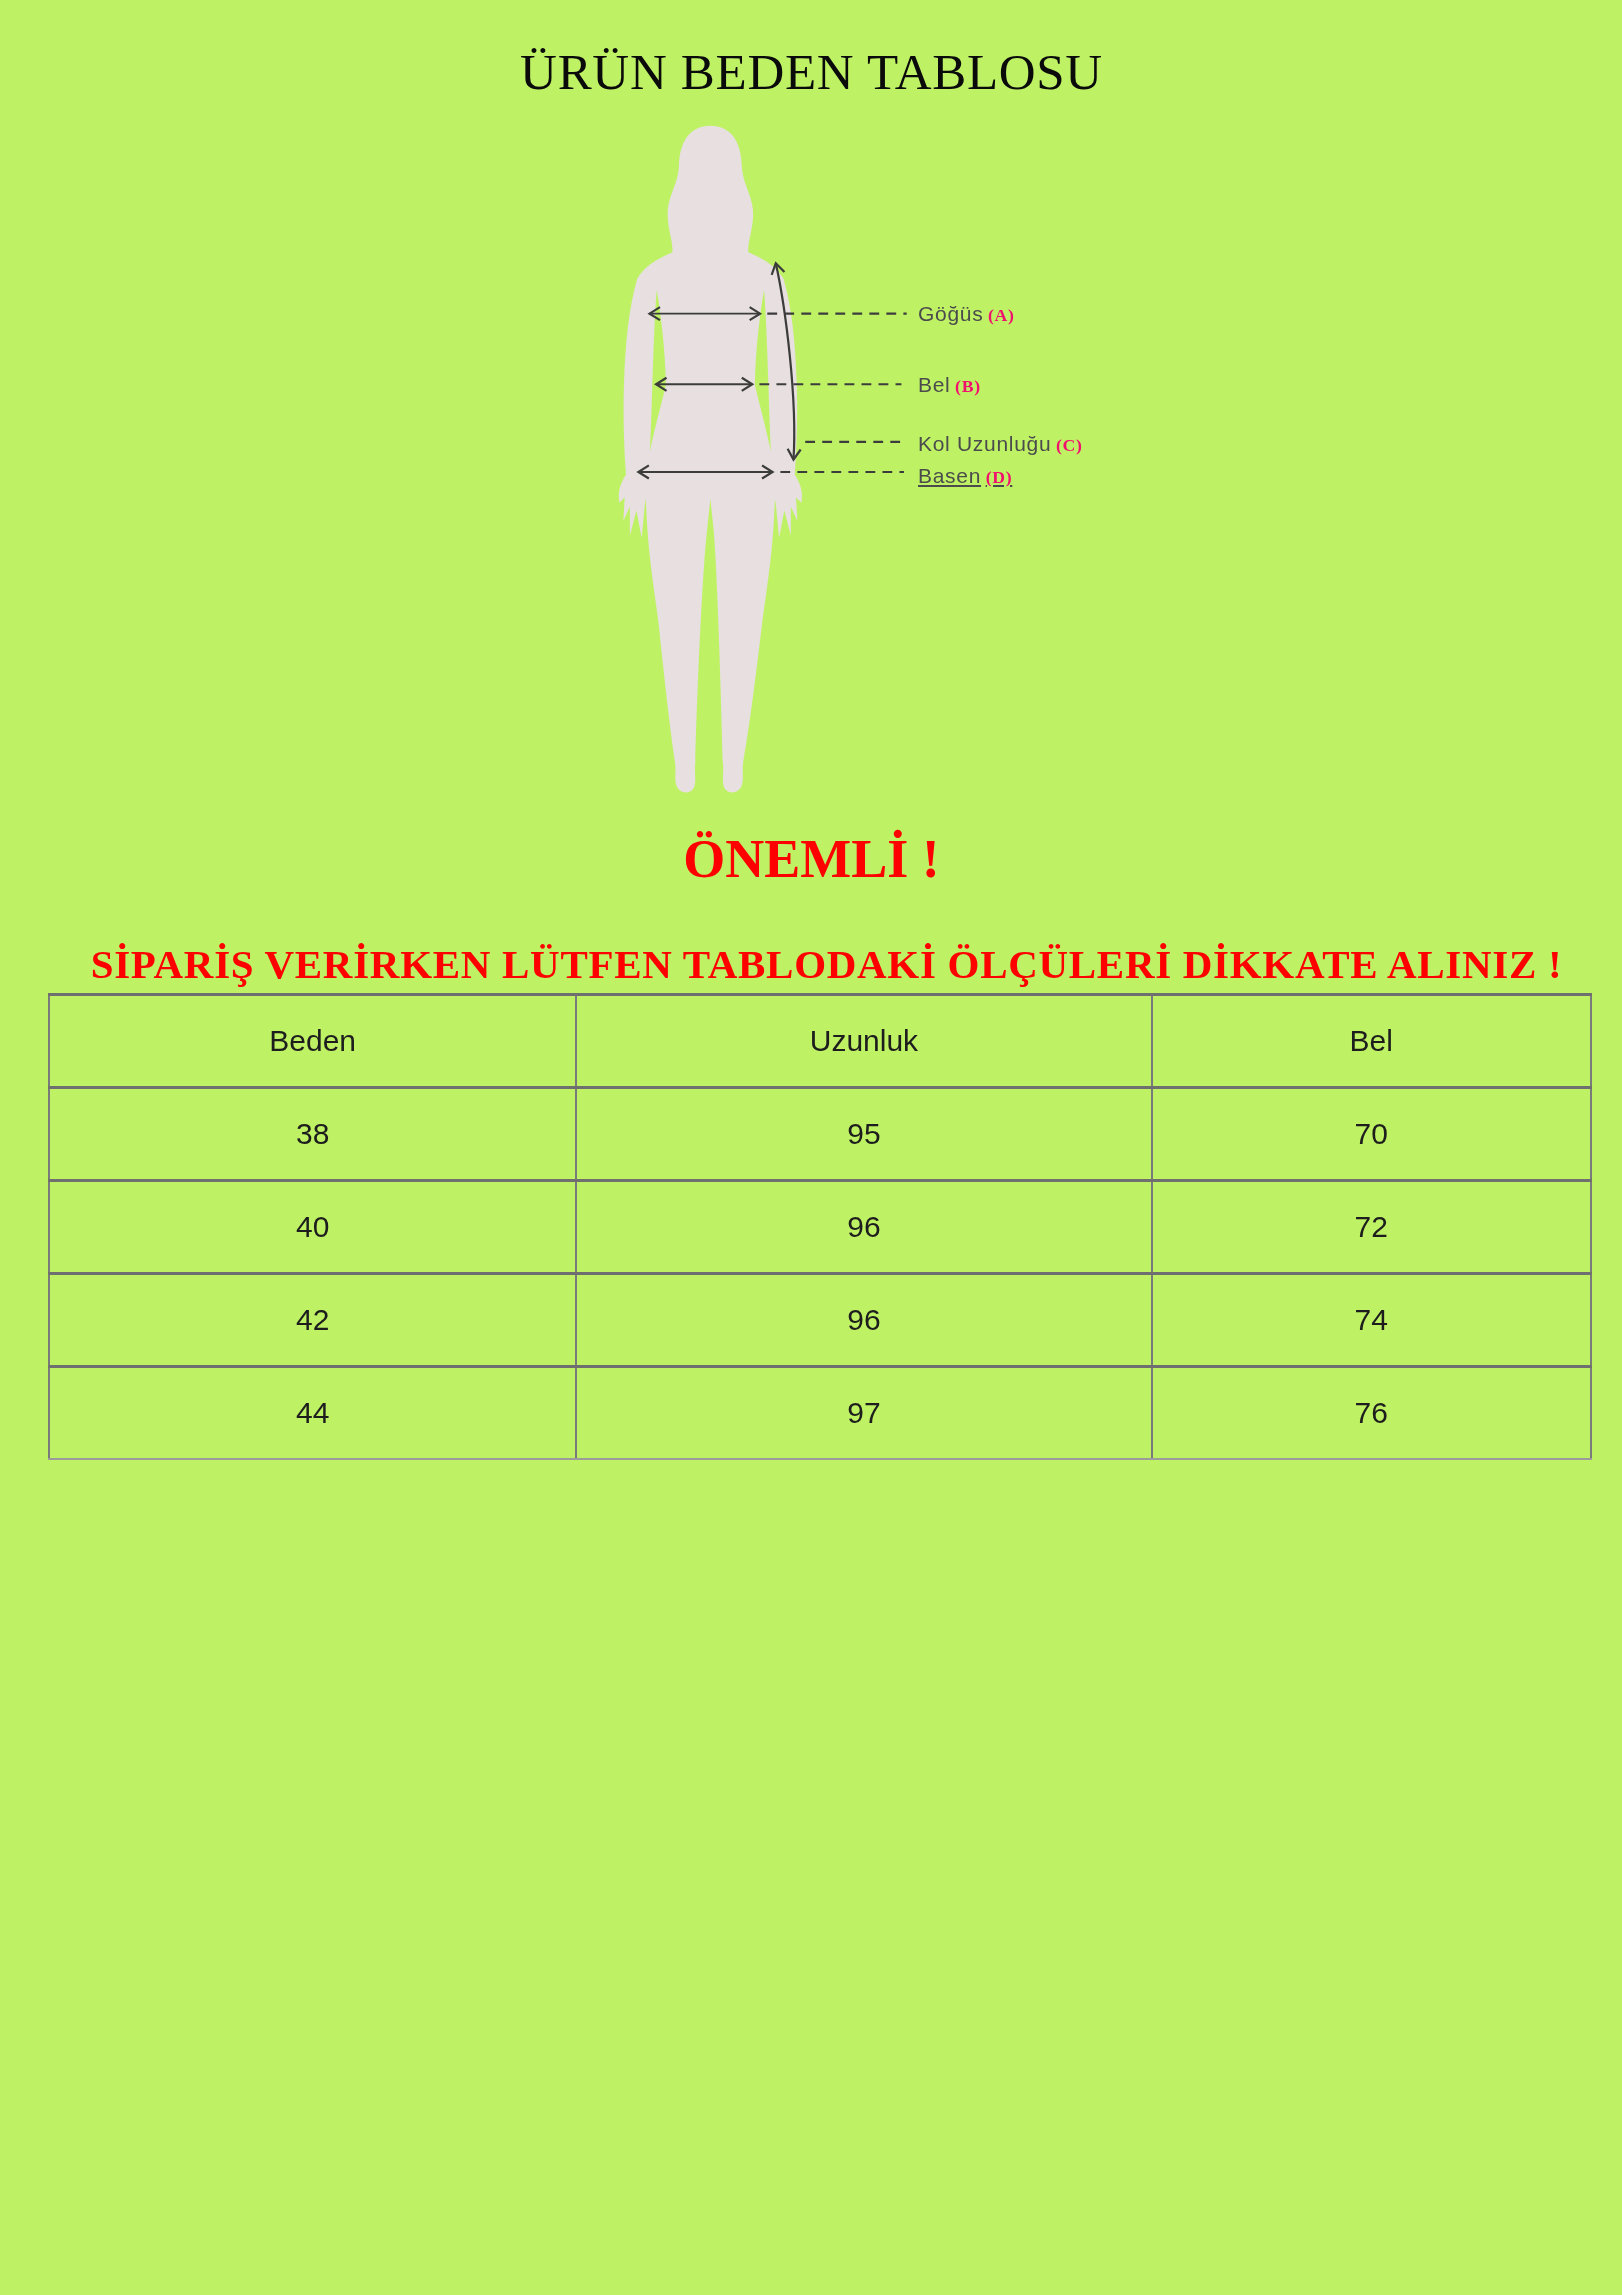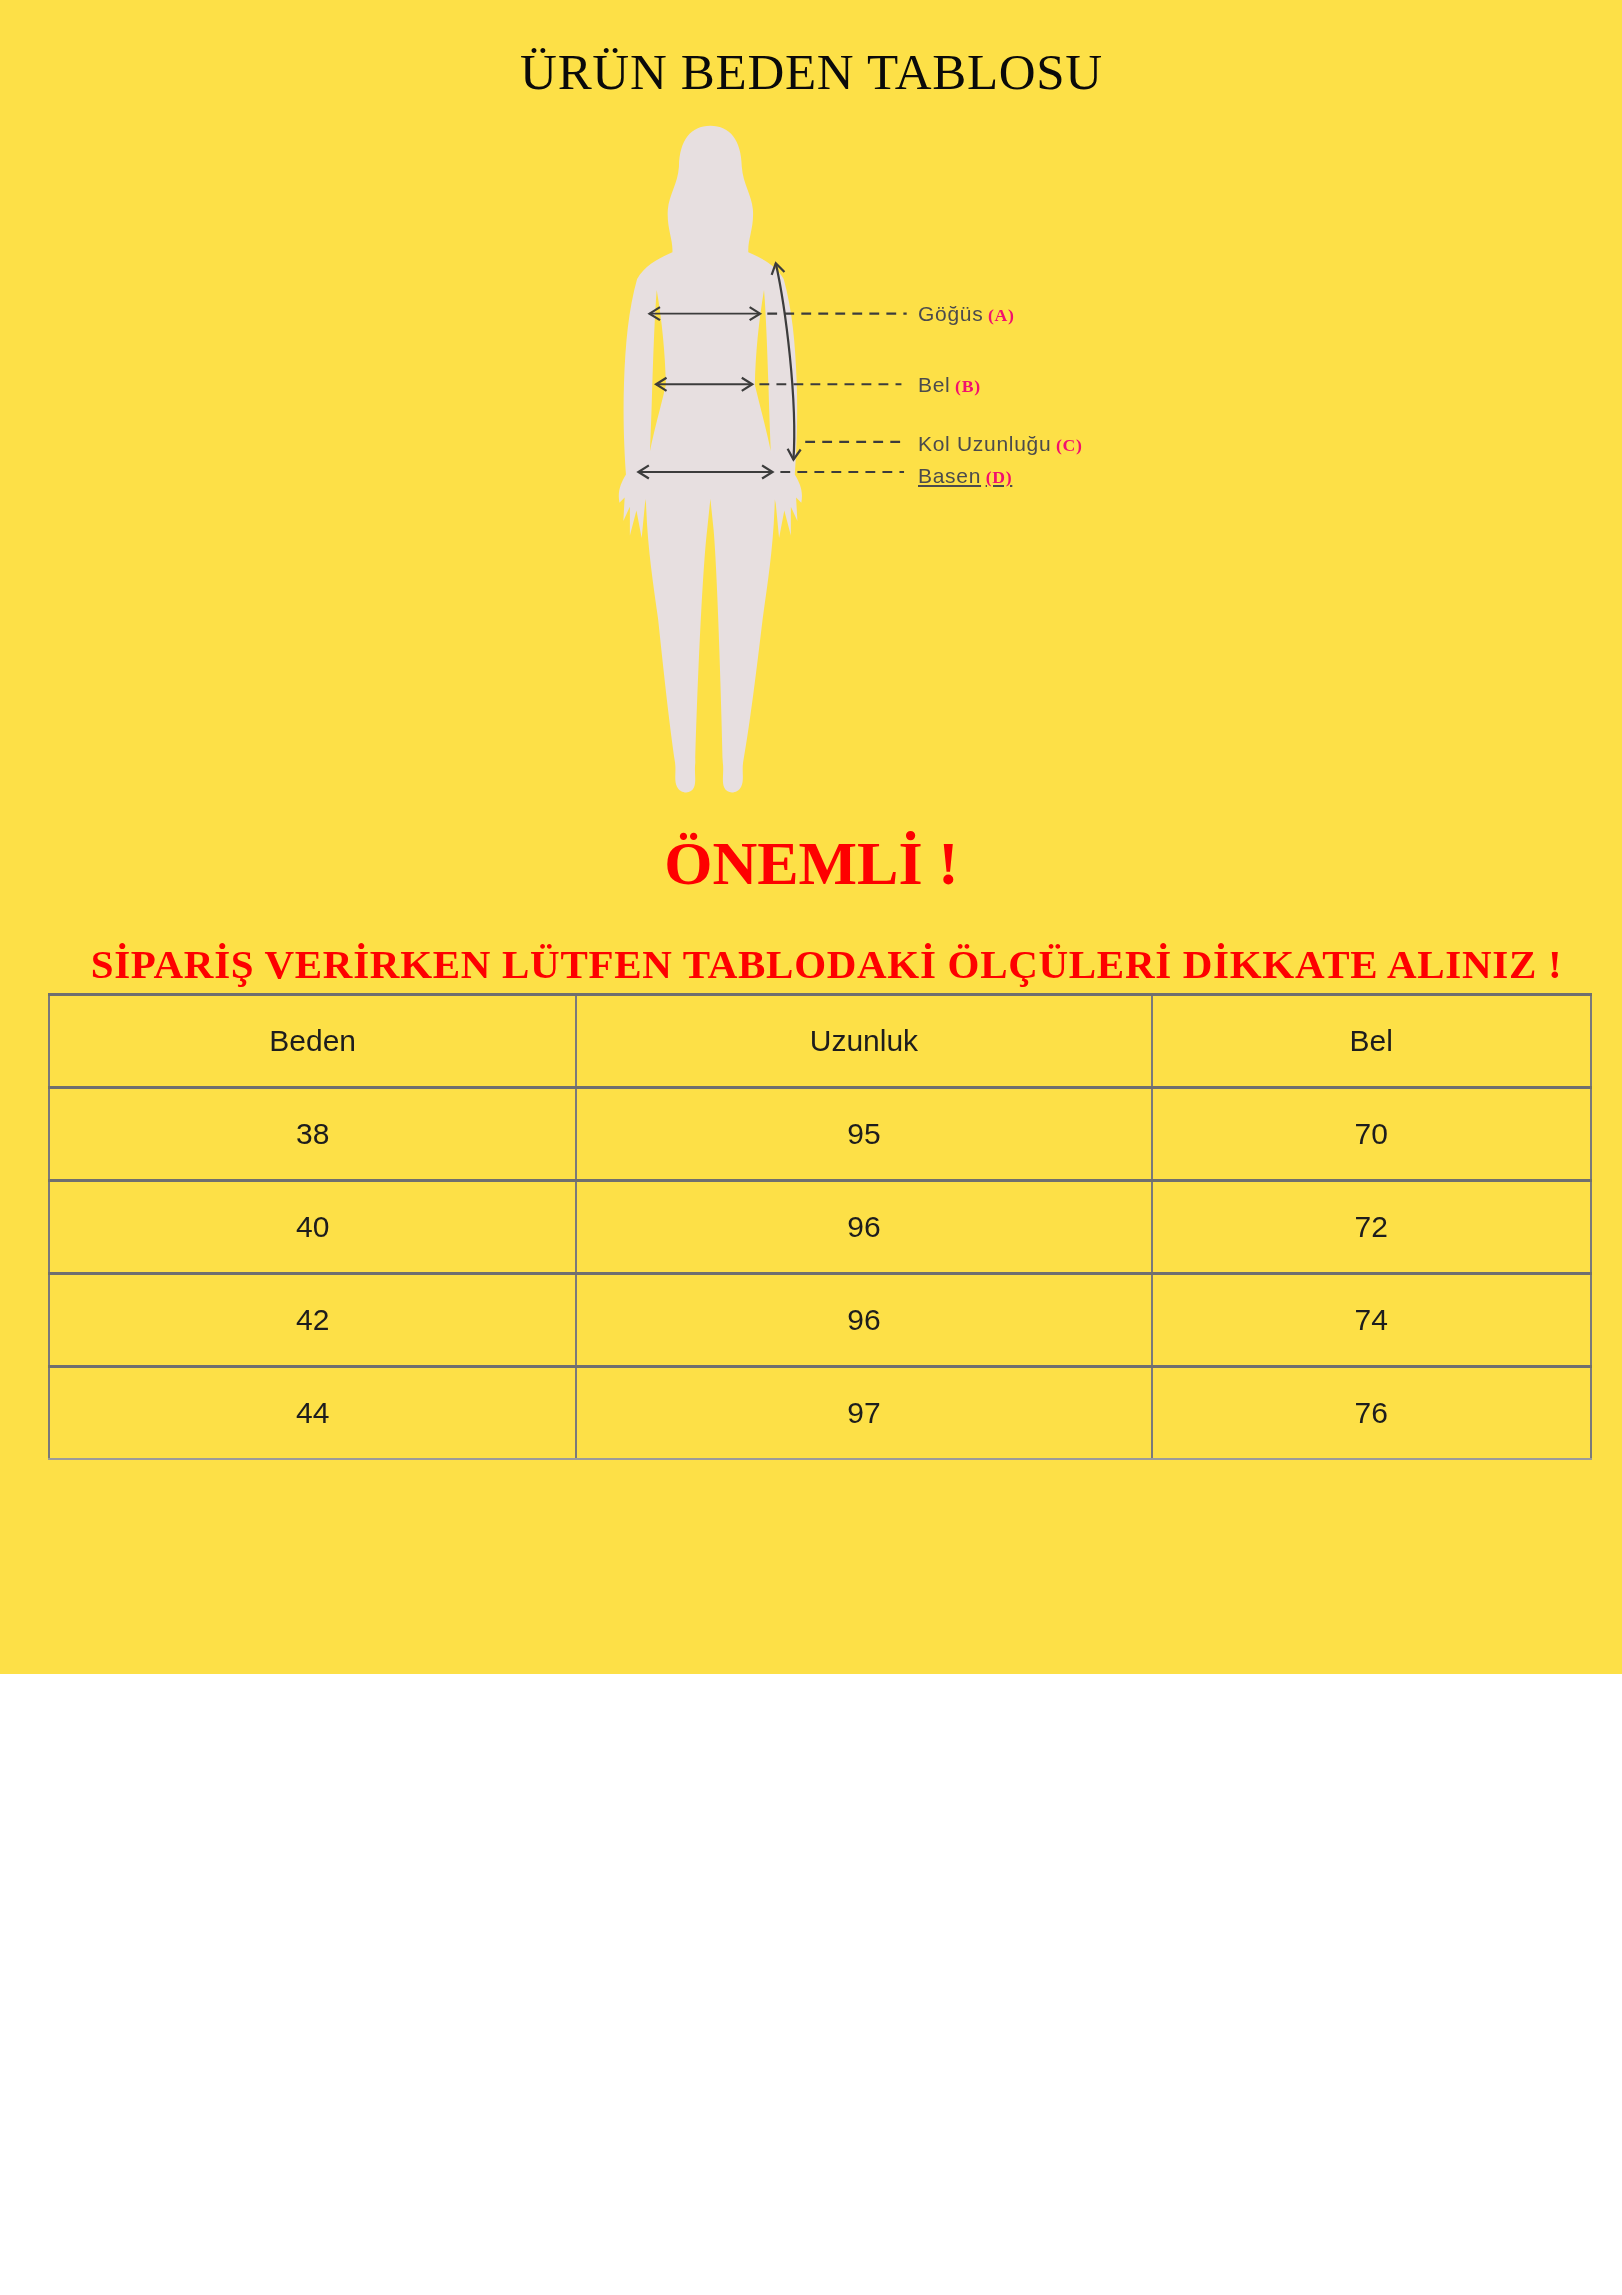--- a/index.html
+++ b/index.html
@@ -1,20 +1,20 @@
 <!DOCTYPE html>
 <html style="font-size:10.5px"><head>
 <meta charset="utf-8">
 <style>
   html, body { margin: 0; padding: 0; background: #ffffff; }
   #page {
     position: relative;
     width: 1623px;
-    height: 1674px;
-    background: #fde047;
+    height: 2295px;
+    background: #bef264;
     overflow: hidden;
     font-family: "Liberation Sans", sans-serif;
   }
 
   
   .page-title {
     position: absolute;
     top: 43px;
     left: 0;
     width: 100%;
@@ -53,21 +53,21 @@
 
   
   .notice-heading {
     position: absolute;
     top: 828px;
     left: 0;
     width: 100%;
     text-align: center;
     font-family: "Liberation Serif", serif;
     font-weight: bold;
-    font-size: 62px;
+    font-size: 54px;
     color: #fe0000;
     margin: 0;
   }
   .notice-message {
     position: absolute;
     top: 925px;
     left: 0;
     width: 100%;
     text-align: center;
     font-family: "Liberation Serif", serif;

